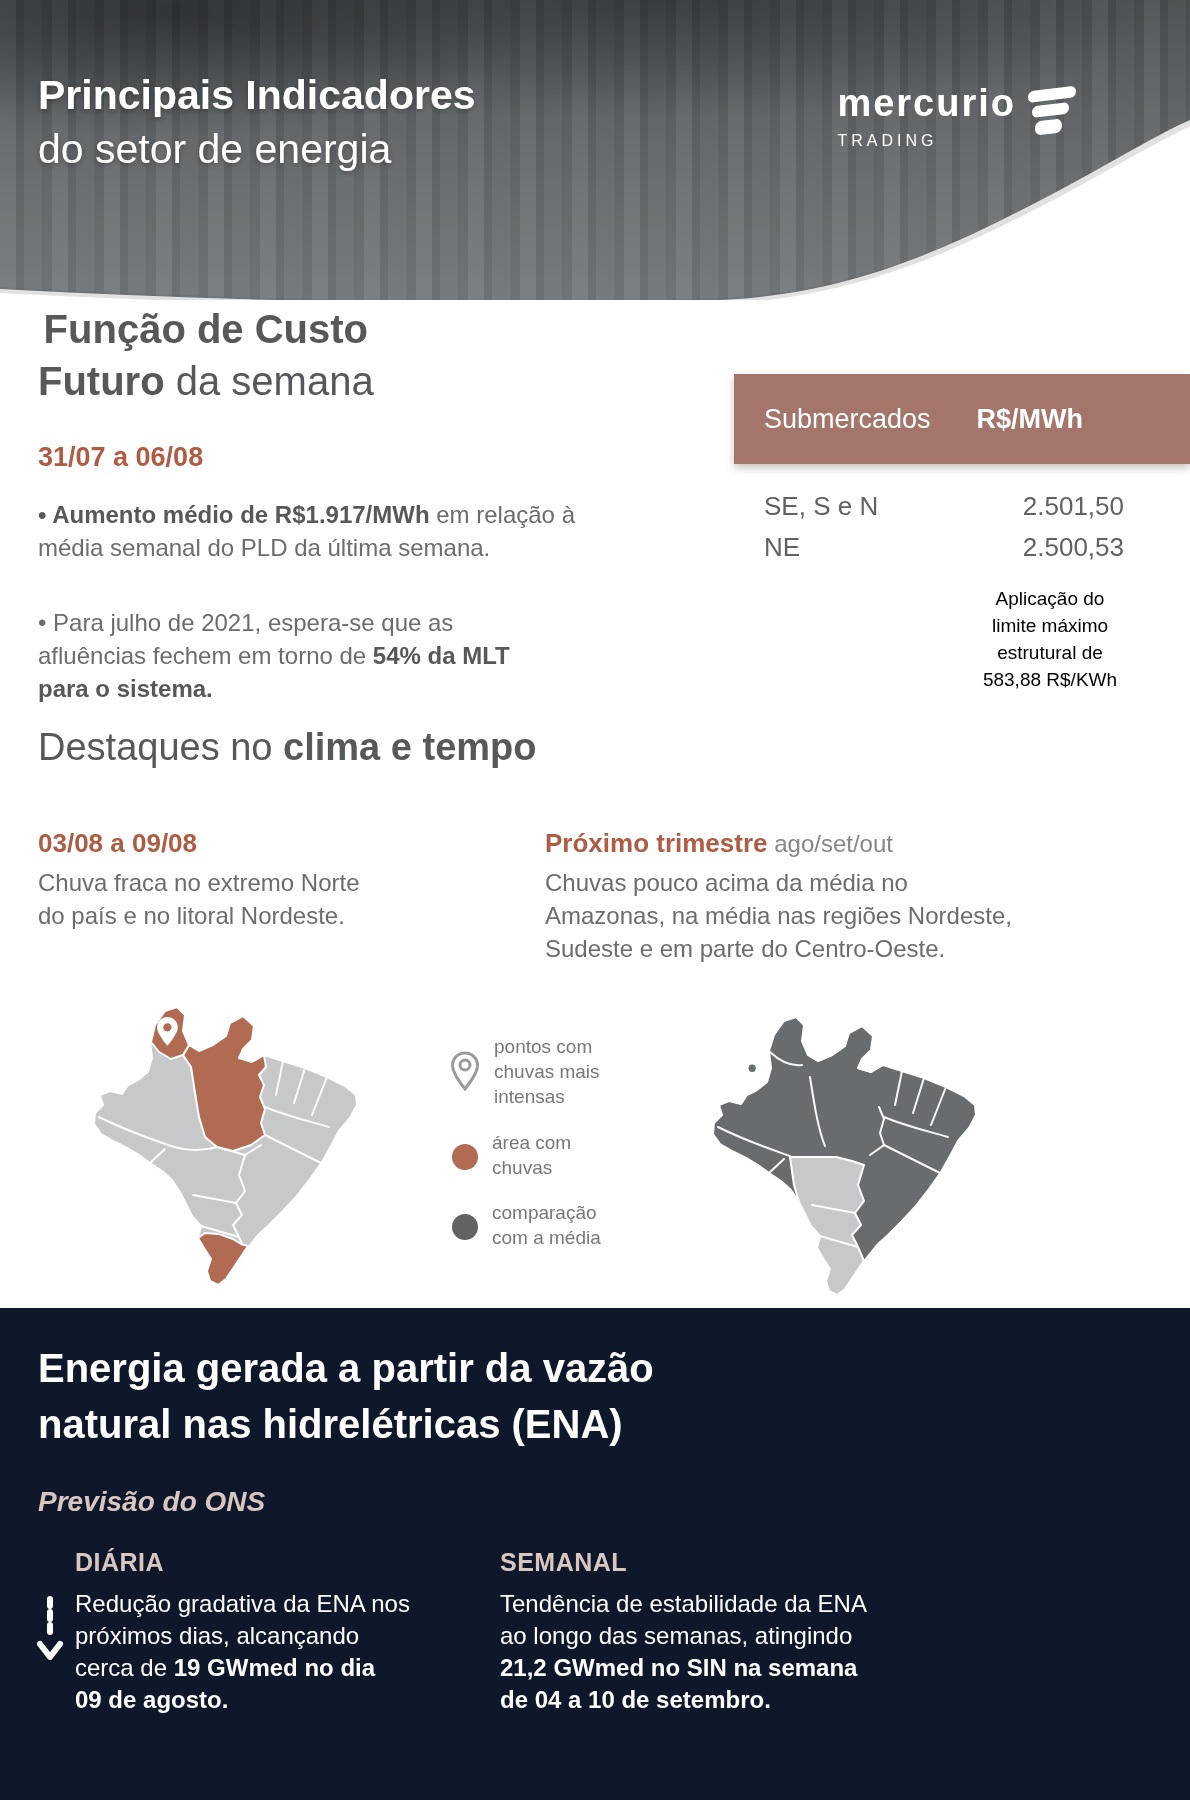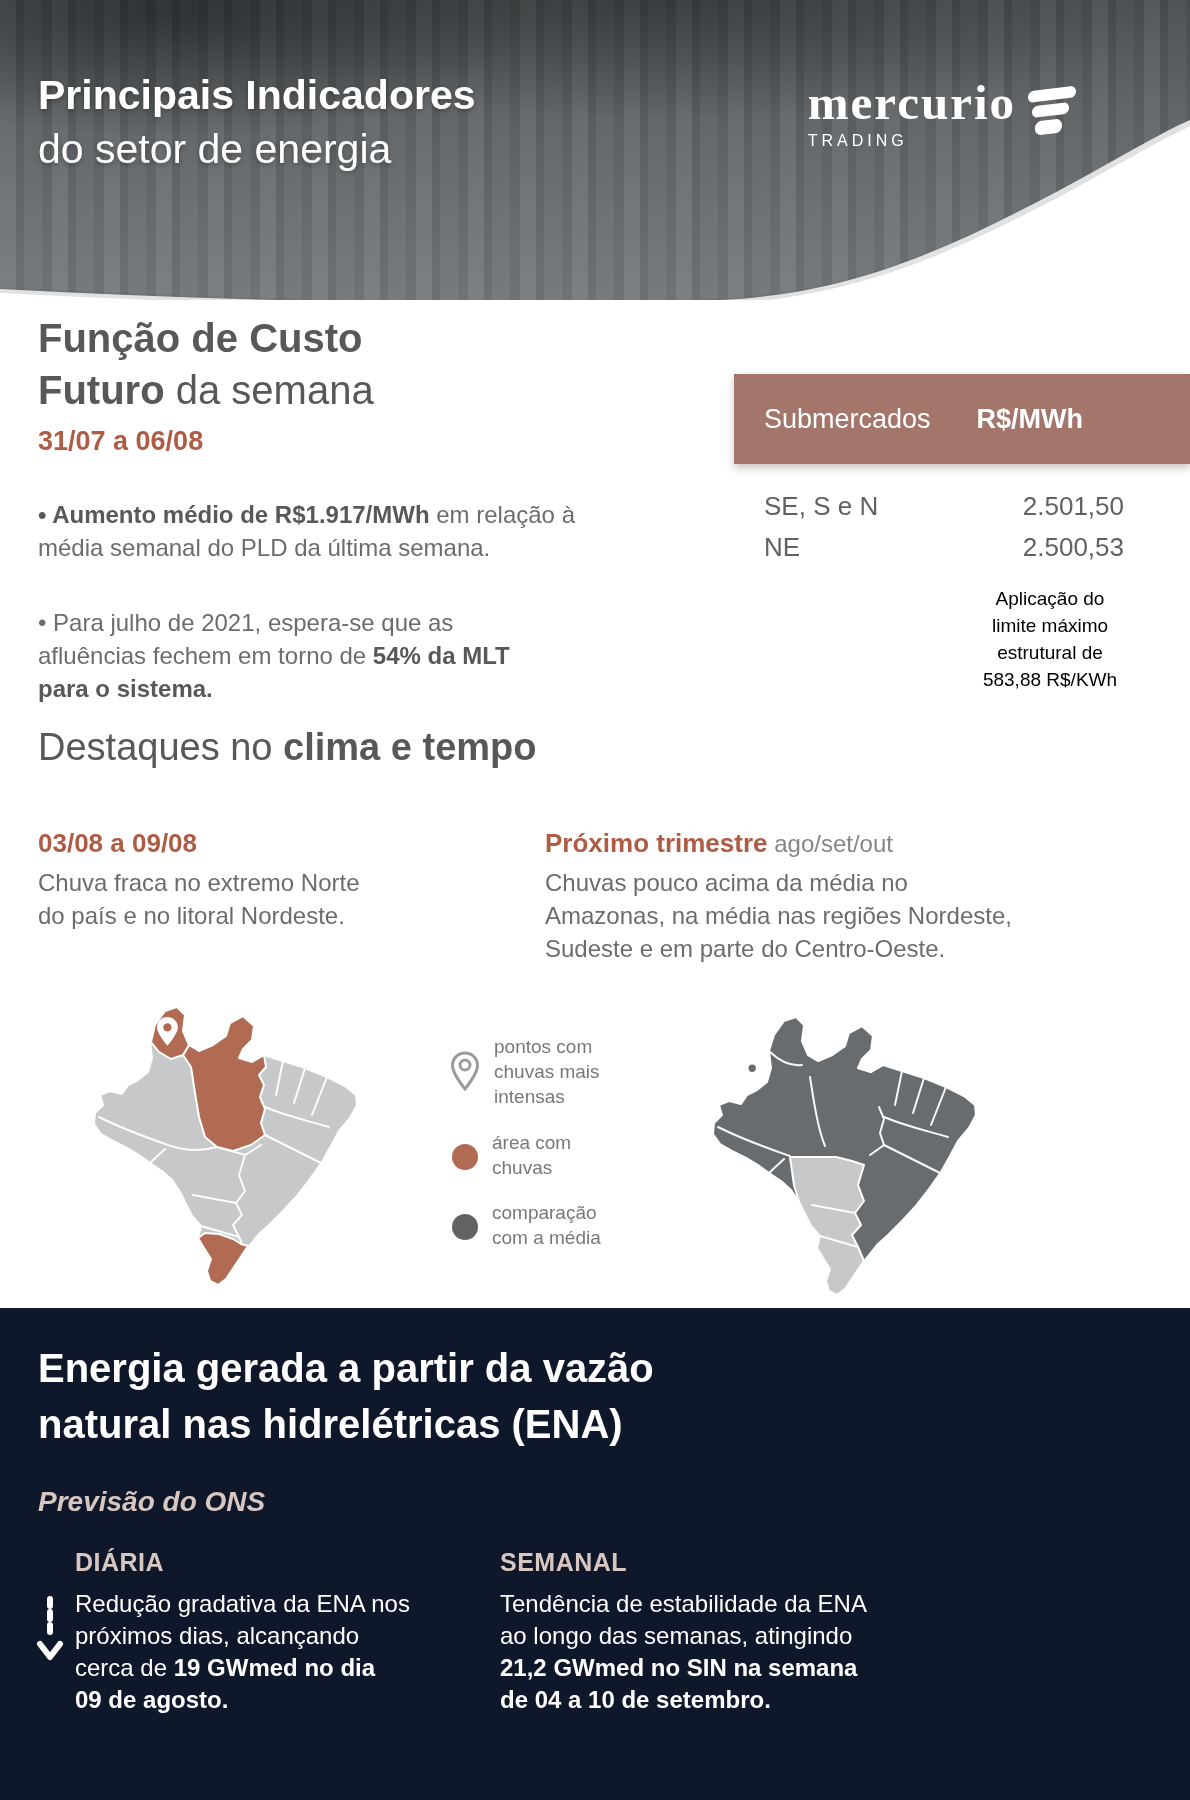--- a/index.html
+++ b/index.html
@@ -19,33 +19,33 @@
         rgba(255,255,255,0.065) 0 16px, rgba(0,0,0,0.05) 16px 24px,
         rgba(255,255,255,0.03) 24px 42px, rgba(0,0,0,0.03) 42px 52px),
       linear-gradient(180deg, #4a4e50 0%, #5d6163 38%, #6a6e70 72%, #73777a 100%);
   }
   .header-curve { position:absolute; left:0; bottom:0; width:1190px; height:190px; display:block; }
   .header-title { position:absolute; left:38px; top:68px; line-height:54px; font-size:41px; color:#ffffff; text-shadow:0 2px 5px rgba(0,0,0,0.28); }
   .header-title .t1 { font-weight:bold; display:block; }
   .header-title .t2 { font-weight:normal; display:block; }
   .logo { position:absolute; top:80px; right:108px; display:flex; align-items:flex-start; gap:8px; }
   .logo-text { text-align:left; }
-  .logo-word { color:#fff; font-size:49px; font-weight:bold; letter-spacing:2px; line-height:46px;font-family:Liberation Serif, serif; }
+  .logo-word { color:#fff; font-size:38px; font-weight:bold; letter-spacing:2px; line-height:46px; }
   .logo-sub { color:#fff; font-size:16px; letter-spacing:4px; margin-top:6px; }
   .logo-flag { margin-top:2px; }
 
   
   .h-dark { color:#56585a; }
   .accent { color:#ae5c44; }
   .b { font-weight:bold; }
   .blk { display:block; }
 
   
-  .fcf-title { position:absolute; left:38px; top:312px; font-size:40px; line-height:52px; color:#56585a; }
-  .fcf-date  { position:absolute; left:38px; top:426px; font-size:27px; font-weight:bold; }
+  .fcf-title { position:absolute; left:38px; top:303px; font-size:40px; line-height:52px; color:#56585a;text-align:center; }
+  .fcf-date  { position:absolute; left:38px; top:442px; font-size:27px; font-weight:bold; }
   .bullet1   { position:absolute; left:38px; top:498px; width:545px; font-size:24px; line-height:33px; }
   .bullet2   { position:absolute; left:38px; top:606px; width:545px; font-size:24px; line-height:33px; }
 
   
   .tbl-head {
     position:absolute; left:734px; top:374px; width:456px; height:90px;
     background:#a4766b; color:#ffffff; display:flex; align-items:center;
     box-shadow:0 4px 8px rgba(70,45,38,0.28);
   }
   .tbl-head .c1 { font-size:27px; font-weight:normal; margin-left:30px; }

